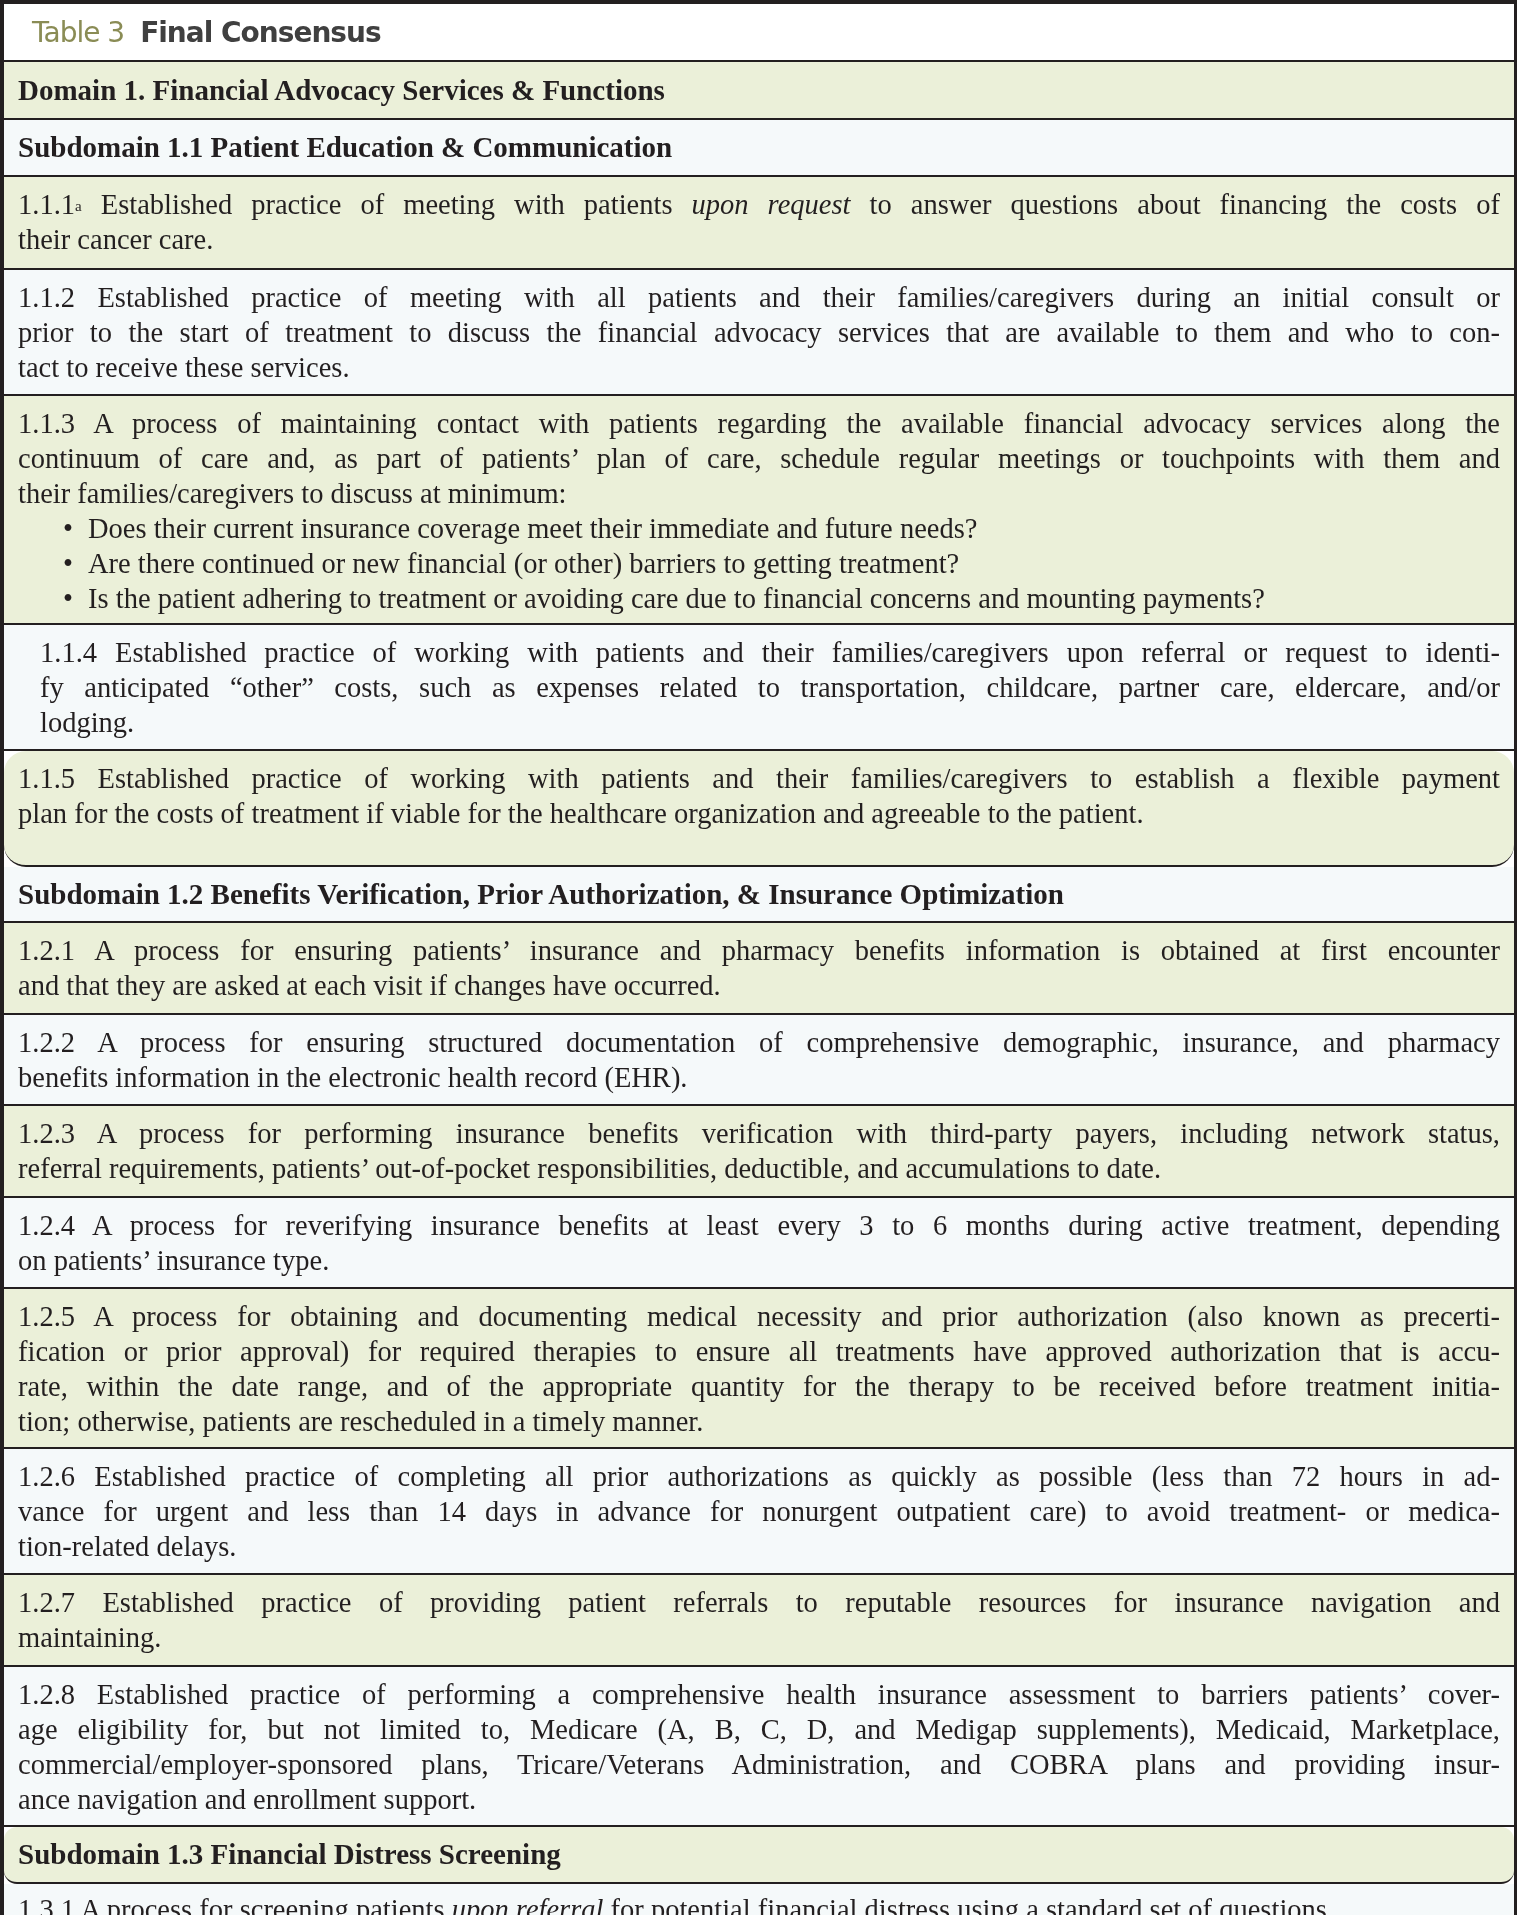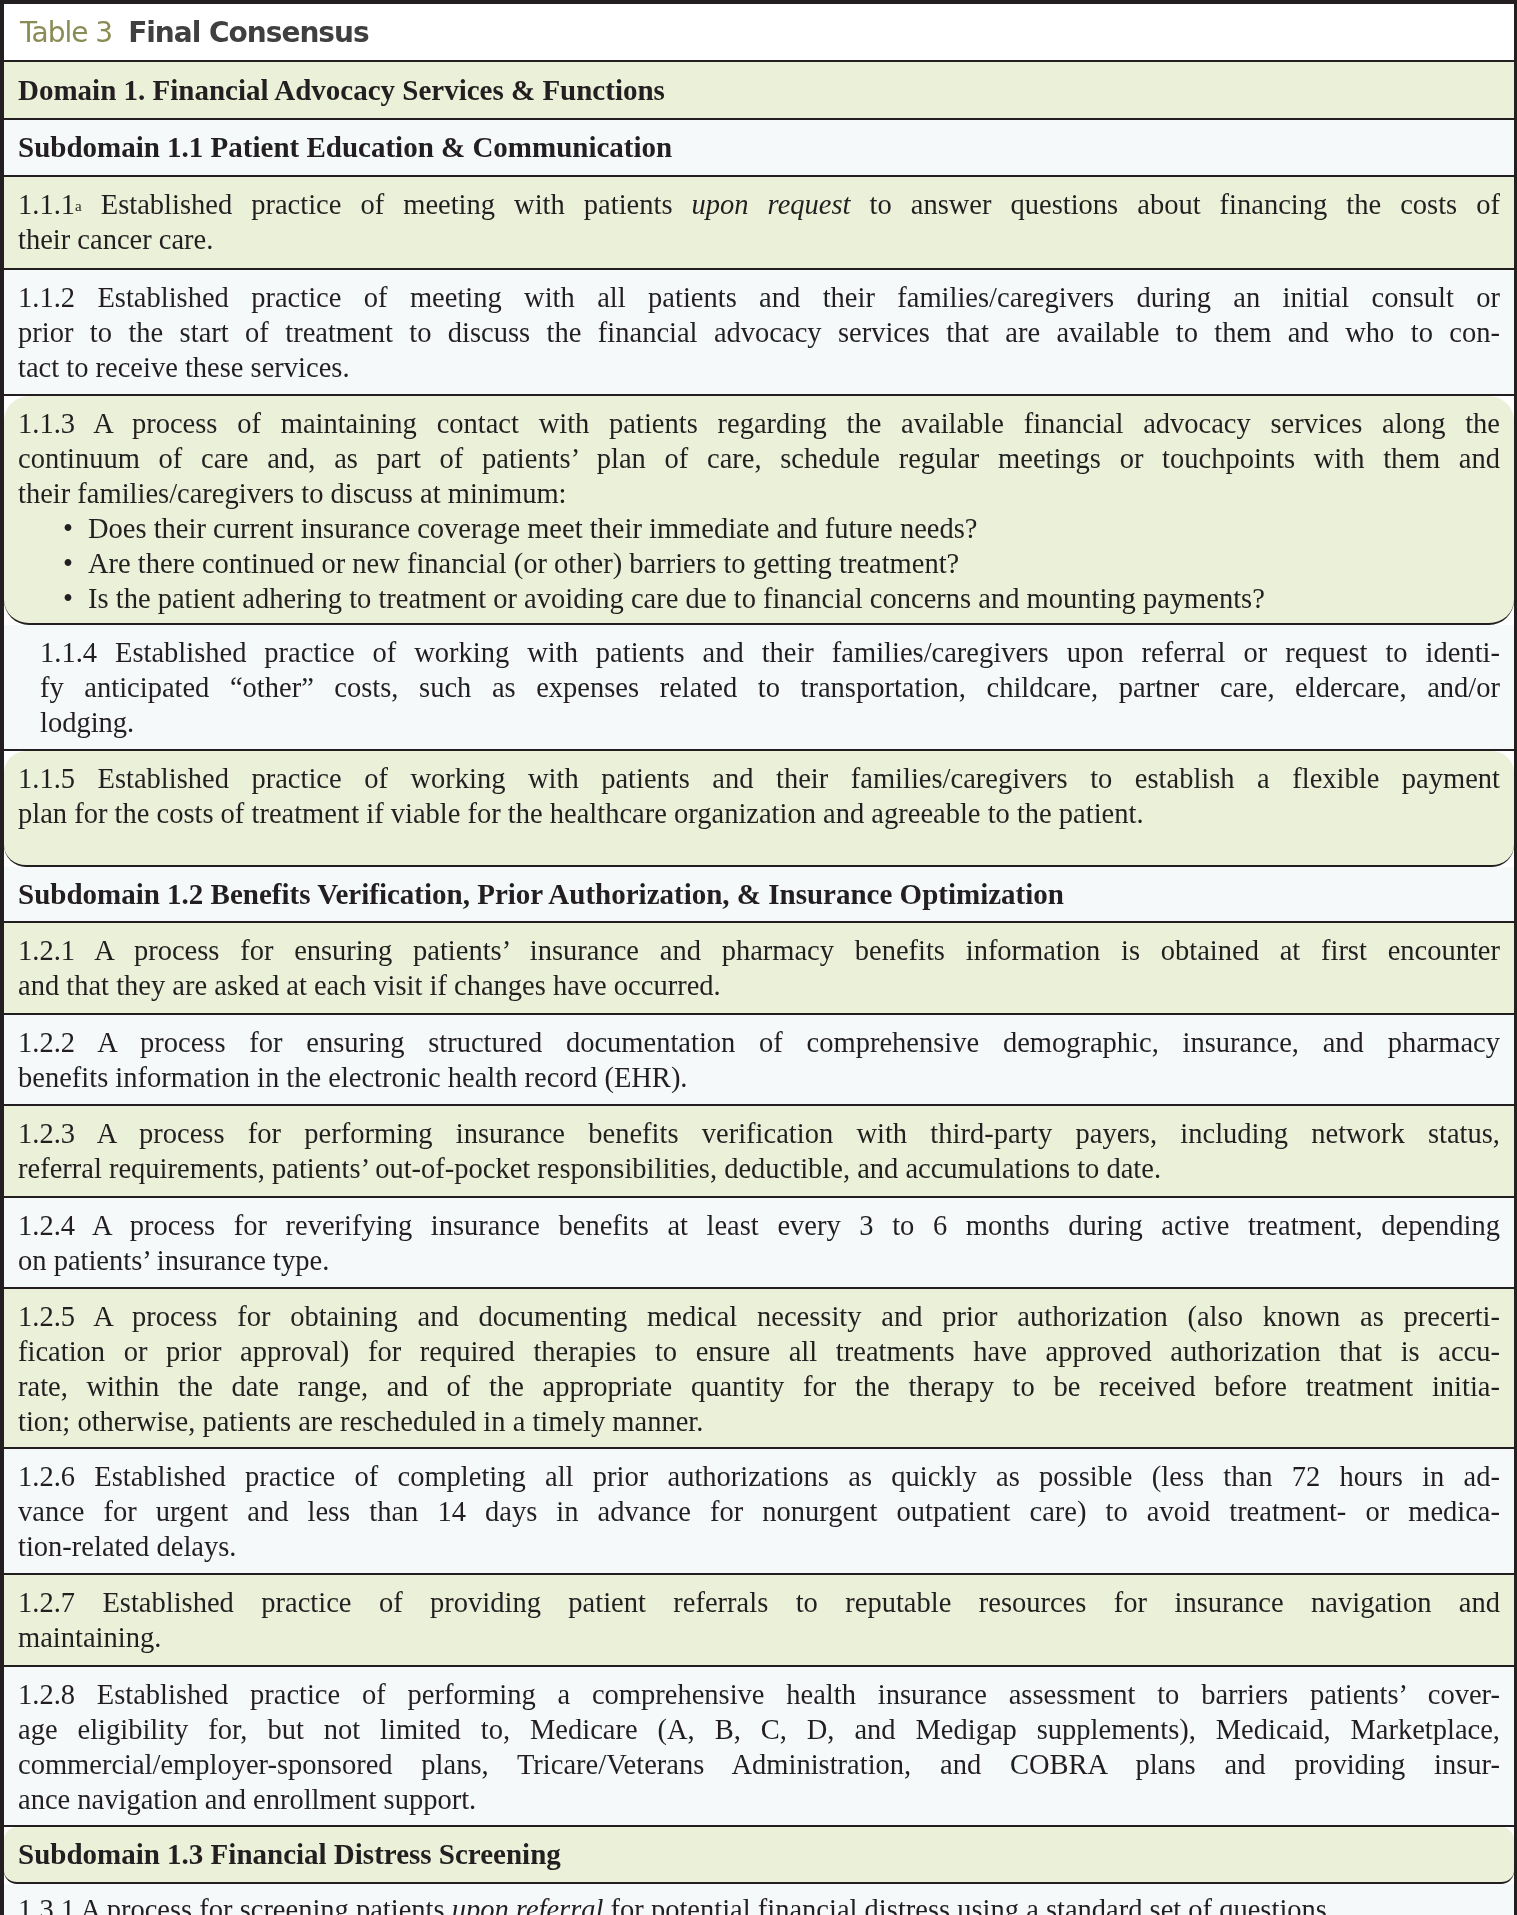--- a/index.html
+++ b/index.html
@@ -11,21 +11,21 @@
     font-family:"Liberation Serif","DejaVu Serif",serif;
     color:#231f20;
   }
   .row {
     box-sizing:border-box;
     border-bottom:2px solid #231f20;
     padding:0 14px;
     overflow:hidden;
   }
   .row:last-child { border-bottom:none; }
-  .title-row { background:#ffffff; height:60px; display:flex; align-items:center; padding-left:16px; }
+  .title-row { background:#ffffff; height:60px; display:flex; align-items:center; padding-left:28px; }
   .title-label { font-family:"DejaVu Sans","Liberation Sans",sans-serif; font-size:28px; color:#8a8c55; letter-spacing:-1px; margin-right:16px; }
   .title-text { font-family:"DejaVu Sans","Liberation Sans",sans-serif; font-size:28px; font-weight:bold; color:#404040; letter-spacing:-1px; }
   .green { background:#ebf0d9; }
   .blue { background:#f5f9fa; }
   .heading { font-weight:bold; font-size:29px; display:flex; align-items:center; }
   .item { font-size:28.5px; line-height:35px; padding-top:10px; }
   .item .line { display:block; text-align:justify; text-align-last:justify; white-space:nowrap; height:35px; }
   .item .line.last { text-align-last:left; }
   .item i { font-style:italic; }
   sup { font-size:15px; vertical-align:top; position:relative; top:2px; }
@@ -54,21 +54,21 @@
     <span class="line"><span>1.1.1</span><sup>a</sup><span> Established practice of meeting with patients </span><i>upon request</i><span> to answer questions about financing the costs of</span></span>
     <span class="line last">their cancer care.</span>
   </div>
 
   <div class="row blue item" style="height:126px;">
     <span class="line">1.1.2 Established practice of meeting with all patients and their families/caregivers during an initial consult or</span>
     <span class="line">prior to the start of treatment to discuss the financial advocacy services that are available to them and who to con-</span>
     <span class="line last">tact to receive these services.</span>
   </div>
 
-  <div class="row green item" style="height:229px;border-radius:25px;">
+  <div class="row green item" style="height:229px;">
     <span class="line">1.1.3 A process of maintaining contact with patients regarding the available financial advocacy services along the</span>
     <span class="line">continuum of care and, as part of patients’ plan of care, schedule regular meetings or touchpoints with them and</span>
     <span class="line last">their families/caregivers to discuss at minimum:</span>
     <span class="bullet"><span class="dot">•</span><span>Does their current insurance coverage meet their immediate and future needs?</span></span>
     <span class="bullet"><span class="dot">•</span><span>Are there continued or new financial (or other) barriers to getting treatment?</span></span>
     <span class="bullet"><span class="dot">•</span><span>Is the patient adhering to treatment or avoiding care due to financial concerns and mounting payments?</span></span>
   </div>
 
   <div class="row blue item" style="height:126px;padding-left:36px;">
     <span class="line">1.1.4 Established practice of working with patients and their families/caregivers upon referral or request to identi-</span>

